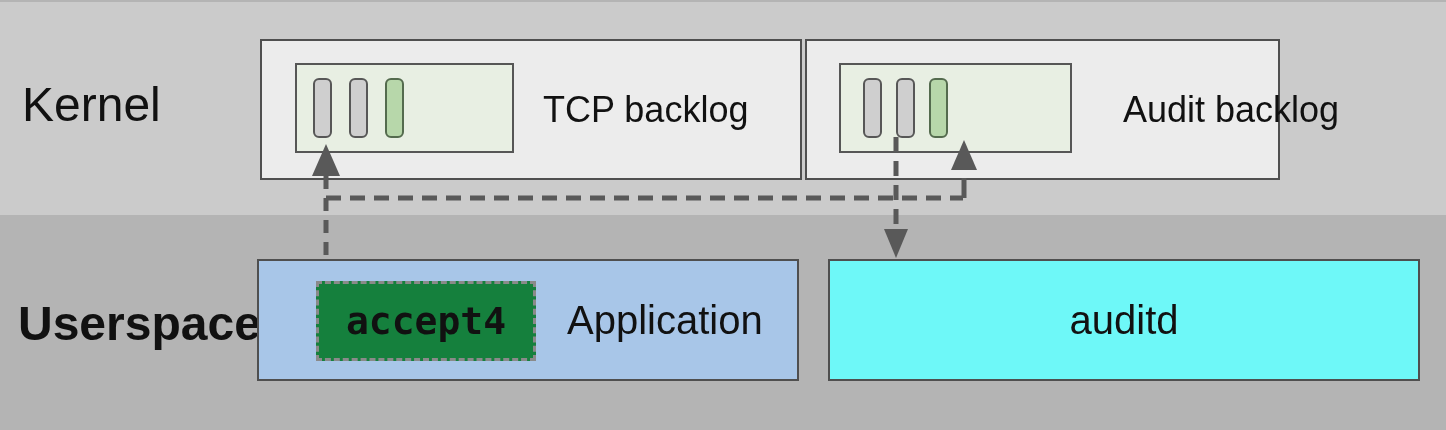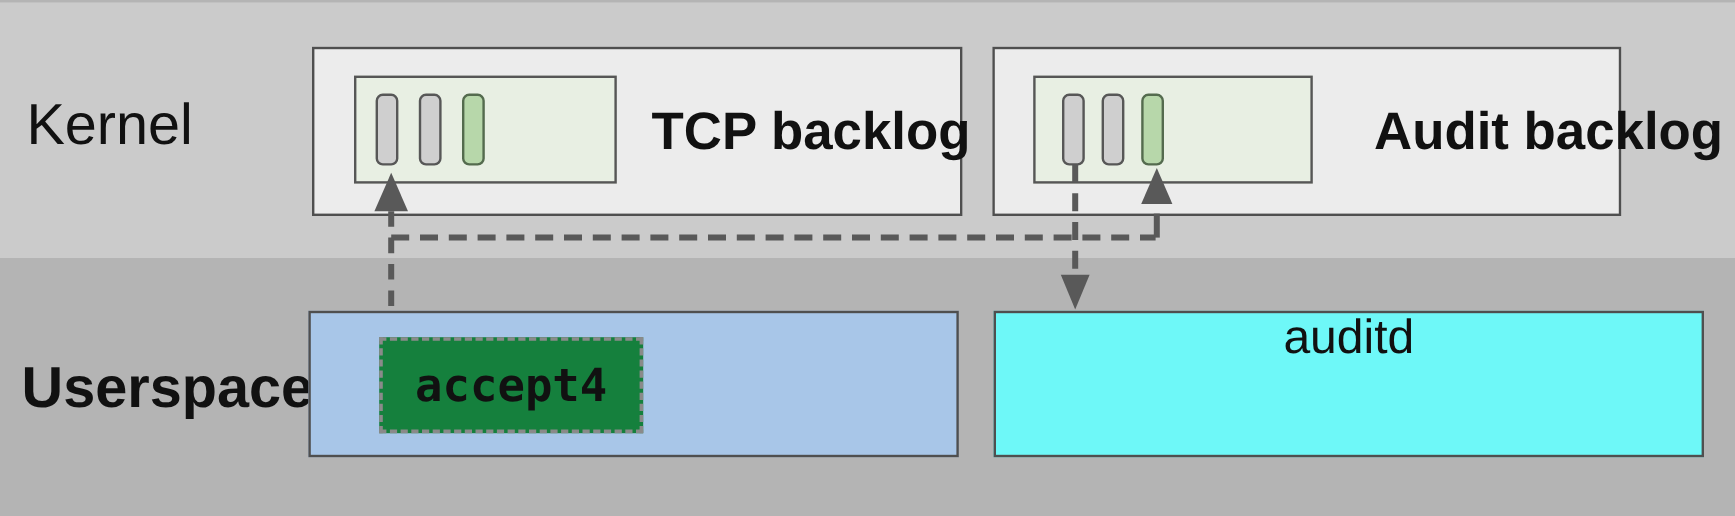--- a/index.html
+++ b/index.html
@@ -33,44 +33,44 @@
   .band-label{
     position:absolute;display:block;
     font-size:48px;line-height:40px;white-space:nowrap;
   }
   .label-kernel{left:22px;top:85px;}
   .label-userspace{left:18px;top:304px;font-weight:bold;}
 
   .box{position:absolute;border:2px solid var(--box-border);}
   .kbox{background:var(--kernel-box-fill);top:39px;height:141px;}
   .box-tcp{left:260px;width:542px;}
-  .box-audit{left:827px;width:524px;}
+  .box-audit{left:805px;width:475px;}
 
   .queue{
     position:absolute;top:22px;height:90px;
     background:var(--queue-fill);border:2px solid var(--queue-border);
     display:flex;align-items:flex-start;padding-top:13px;
   }
   .queue-tcp{left:33px;width:219px;padding-left:16px;gap:17px;}
   .queue-audit{left:32px;width:233px;padding-left:22px;gap:14px;}
   .slot{width:19px;height:60px;border-radius:6px;flex:0 0 auto;}
   .slot-gray{background:var(--slot-gray);border:2px solid var(--slot-gray-border);}
   .slot-green{background:var(--slot-green);border:2px solid var(--slot-green-border);}
 
   .kbox-label{
-    position:absolute;font-size:44px;line-height:40px;white-space:nowrap;top:49px;font-weight:bold;
+    position:absolute;font-size:36px;line-height:40px;white-space:nowrap;top:49px;
   }
   .kbox-label-tcp{left:281px;}
   .kbox-label-audit{left:316px;}
 
   .ubox{top:259px;height:122px;}
   .box-application{left:257px;width:542px;background:var(--application-fill);}
   .box-auditd{
     left:828px;width:592px;background:var(--auditd-fill);
-    display:flex;justify-content:center;
+    display:flex;align-items:center;justify-content:center;
   }
   .ubox-label{font-size:40px;line-height:40px;white-space:nowrap;}
   .label-application{position:absolute;left:308px;top:39px;}
 
   .syscall-box{
     position:absolute;left:19px;top:20px;width:220px;height:80px;
     background:#15803d;border:3px dashed #8a8a8a;
     display:flex;align-items:center;justify-content:center;margin-left:38px;
   }
   .syscall-text{
@@ -106,20 +106,21 @@
       <div class="slot slot-gray"></div>
       <div class="slot slot-green"></div>
     </div>
   <span class="kbox-label kbox-label-audit">Audit backlog</span>
 </div>
 
 <div class="box ubox box-application">
   <div class="syscall-box">
     <span class="syscall-text">accept4</span>
   </div>
+  <span class="ubox-label label-application">Application</span>
 </div>
 
 <div class="box ubox box-auditd">
   <span class="ubox-label">auditd</span>
 </div>
 
 <svg class="overlay" viewBox="0 0 1446 430" xmlns="http://www.w3.org/2000/svg">
 
   <polygon points="326,144 312,176 340,176"></polygon>
   <line x1="326" y1="176" x2="326" y2="257" stroke-dasharray="13 9"></line>

